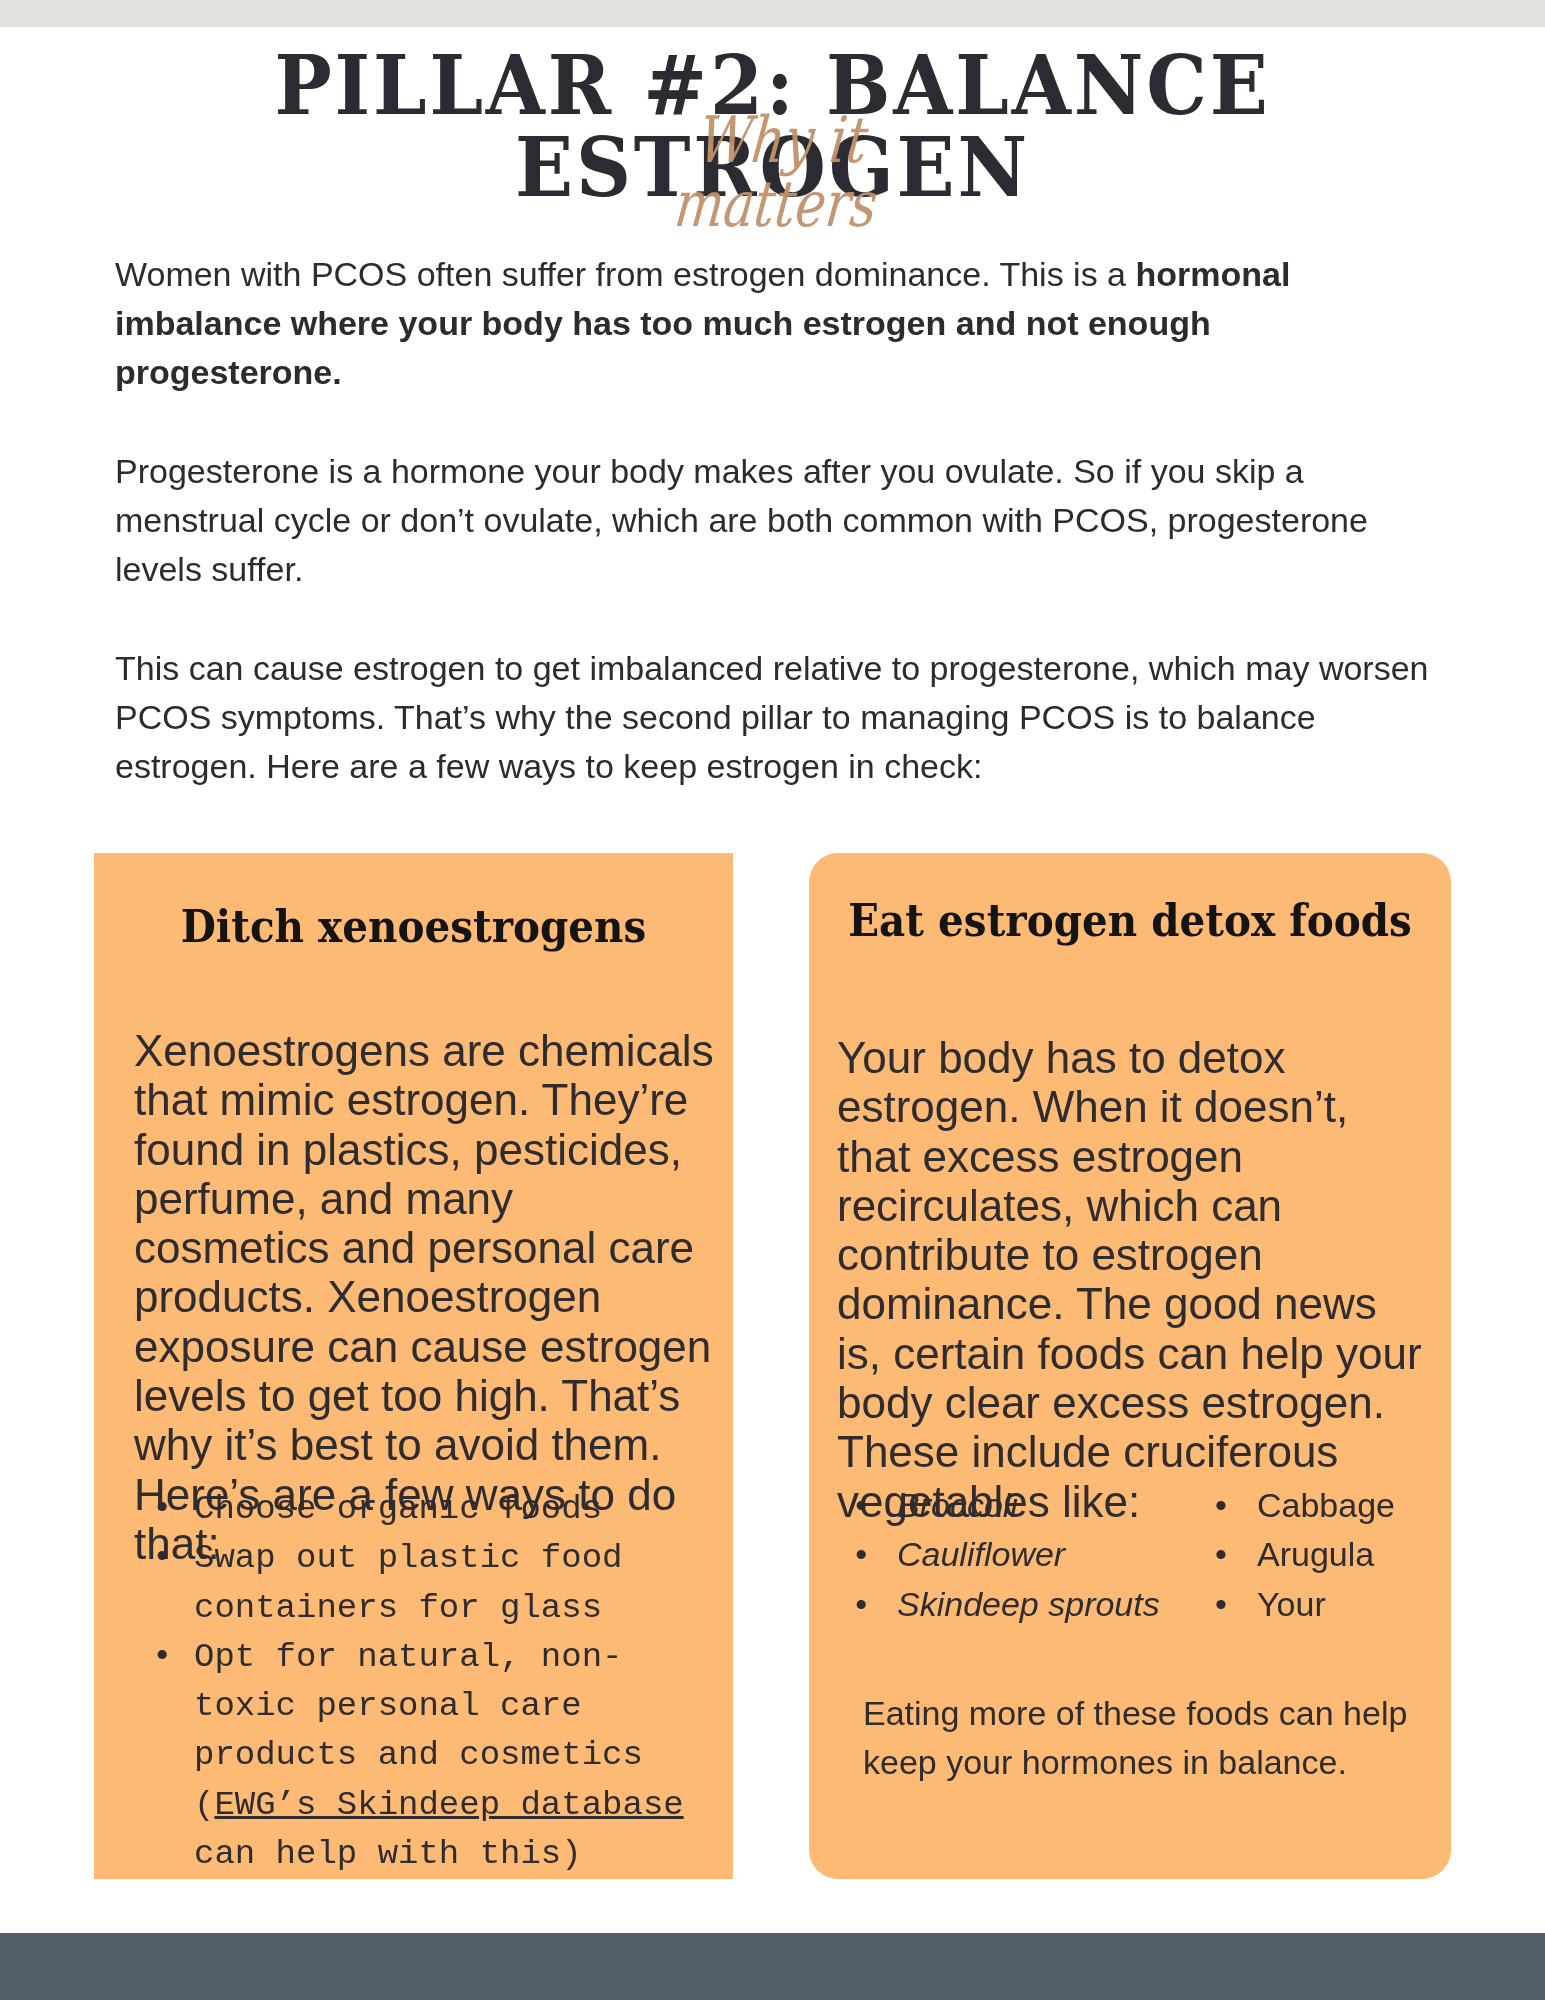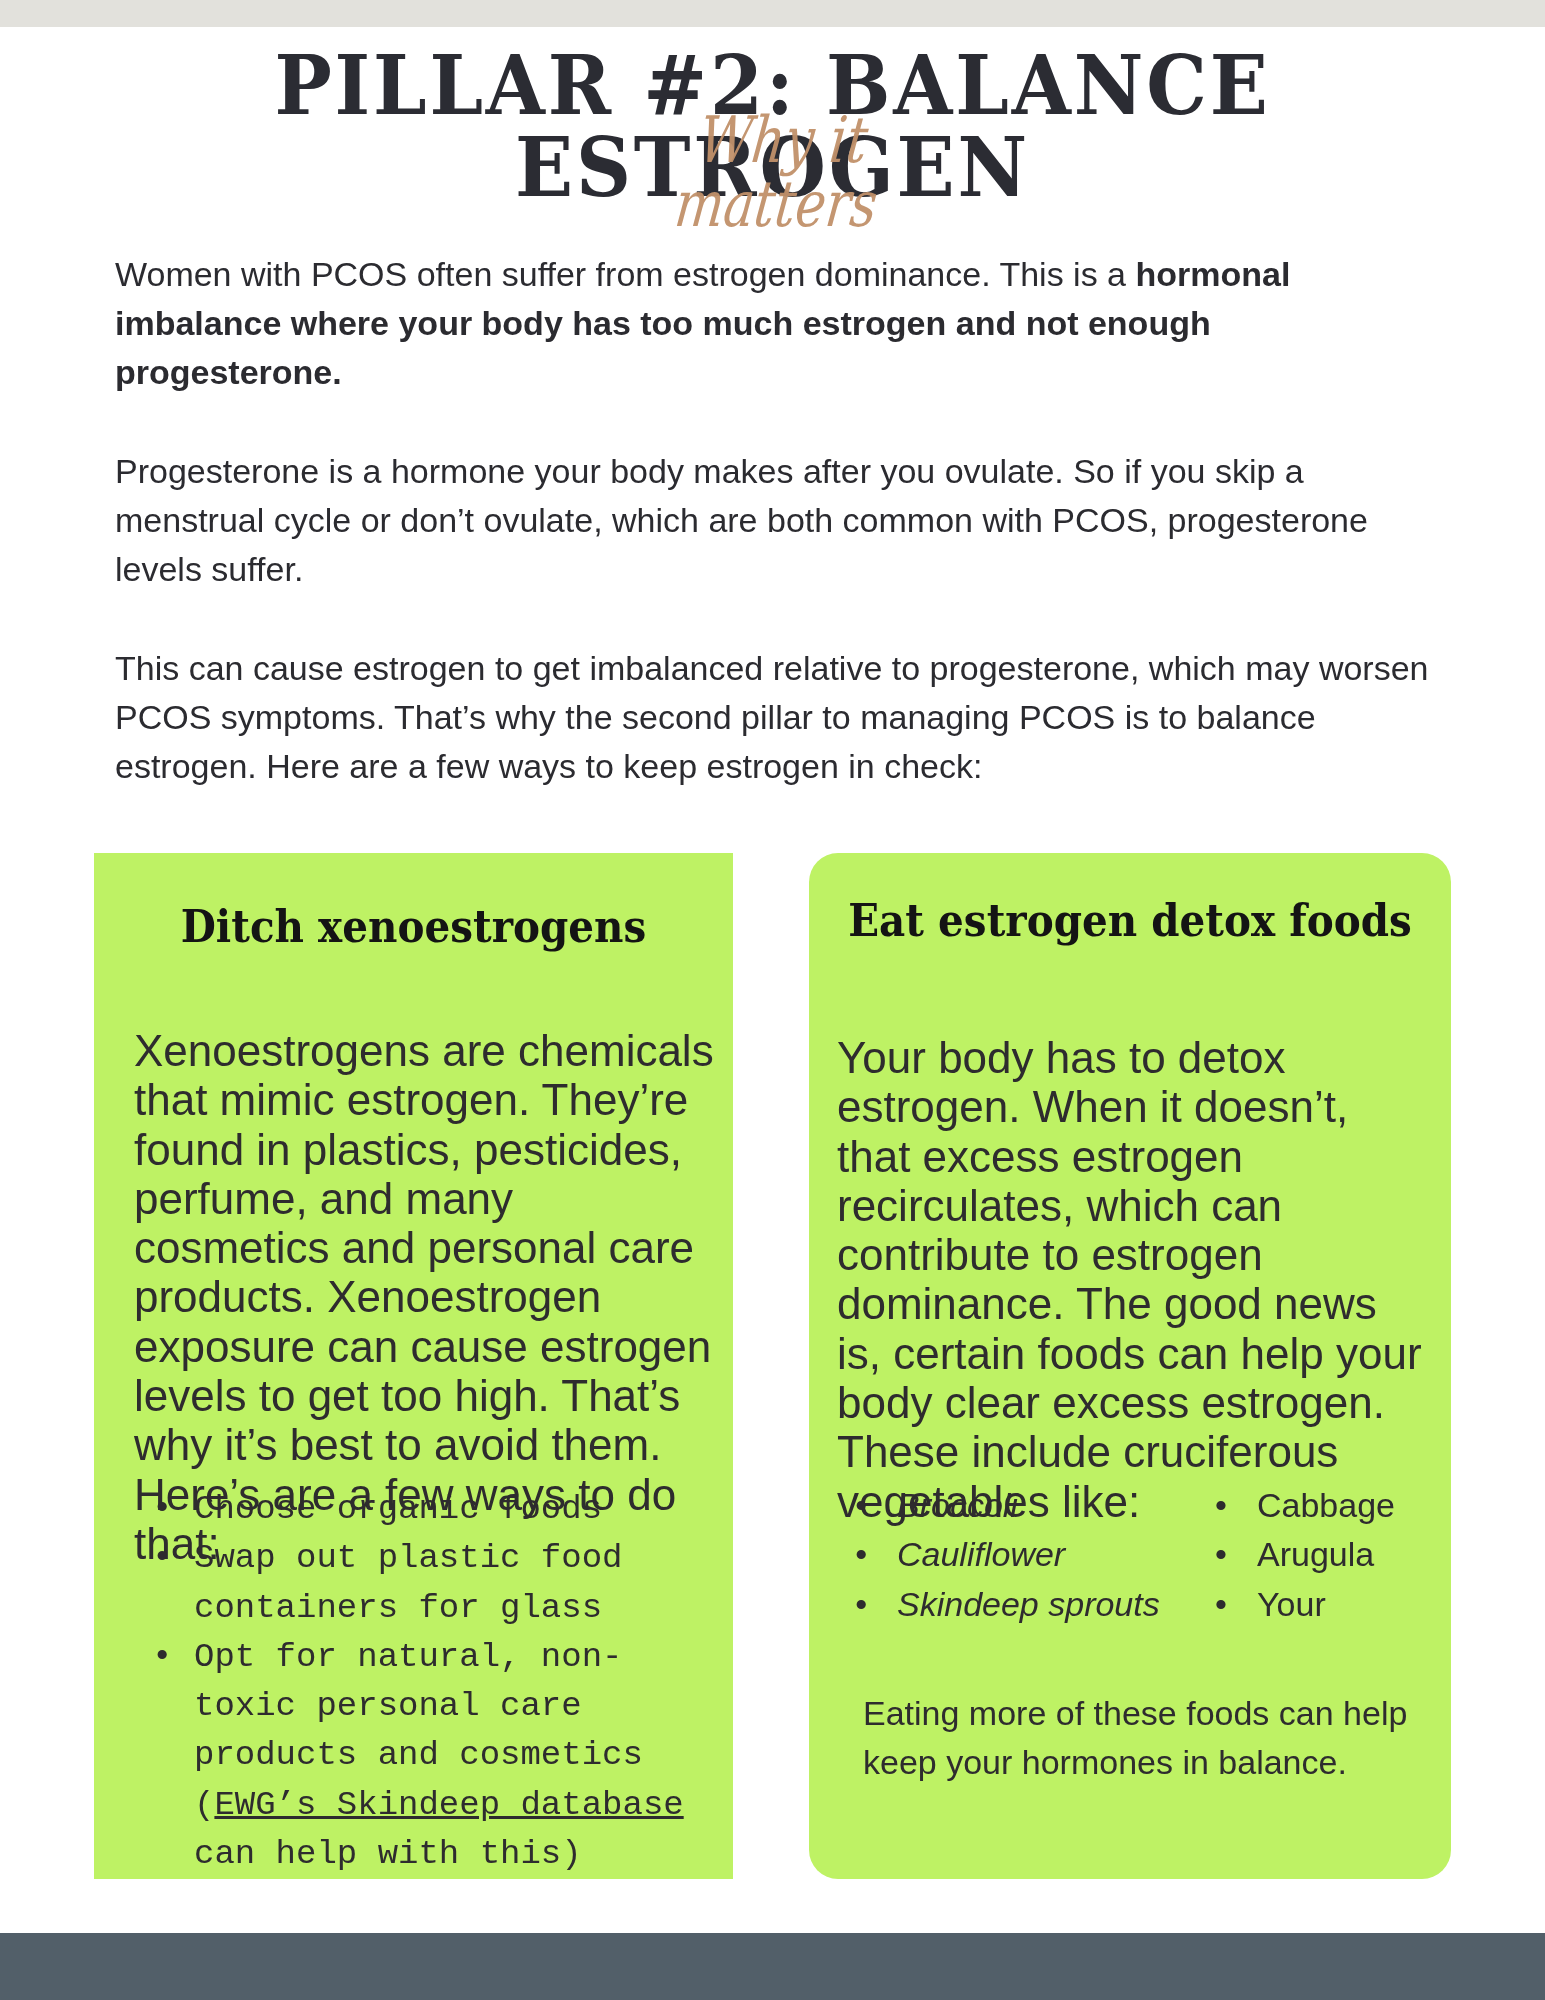--- a/index.html
+++ b/index.html
@@ -22,21 +22,21 @@
     transform: scaleX(0.8) skewX(-8deg); transform-origin: center;
     opacity: 0.95;
   }
 
   .intro { position: absolute; left: 115px; width: 1320px; font-size: 34px; line-height: 49px; color: #2b2b30; }
   .intro b { font-weight: bold; }
   .p1 { top: 250px; }
   .p2 { top: 447px; }
   .p3 { top: 644px; }
 
-  .box { position: absolute; top: 853px; height: 1026px; background: #bef264; }
+  .box { position: absolute; top: 853px; height: 1026px; background: #fdba74; }
   .box-left { left: 94px; width: 639px; }
   .box-right { left: 809px; width: 642px; border-radius: 29px; }
 
   .box-heading {
     position: absolute; left: 0; width: 100%; text-align: center;
     font-family: "DejaVu Serif", "Liberation Serif", serif; font-size: 44px;
     color: #141414; line-height: 1;
     transform: scaleX(0.92);
   }
   .box-left .box-heading { top: 52px; }

